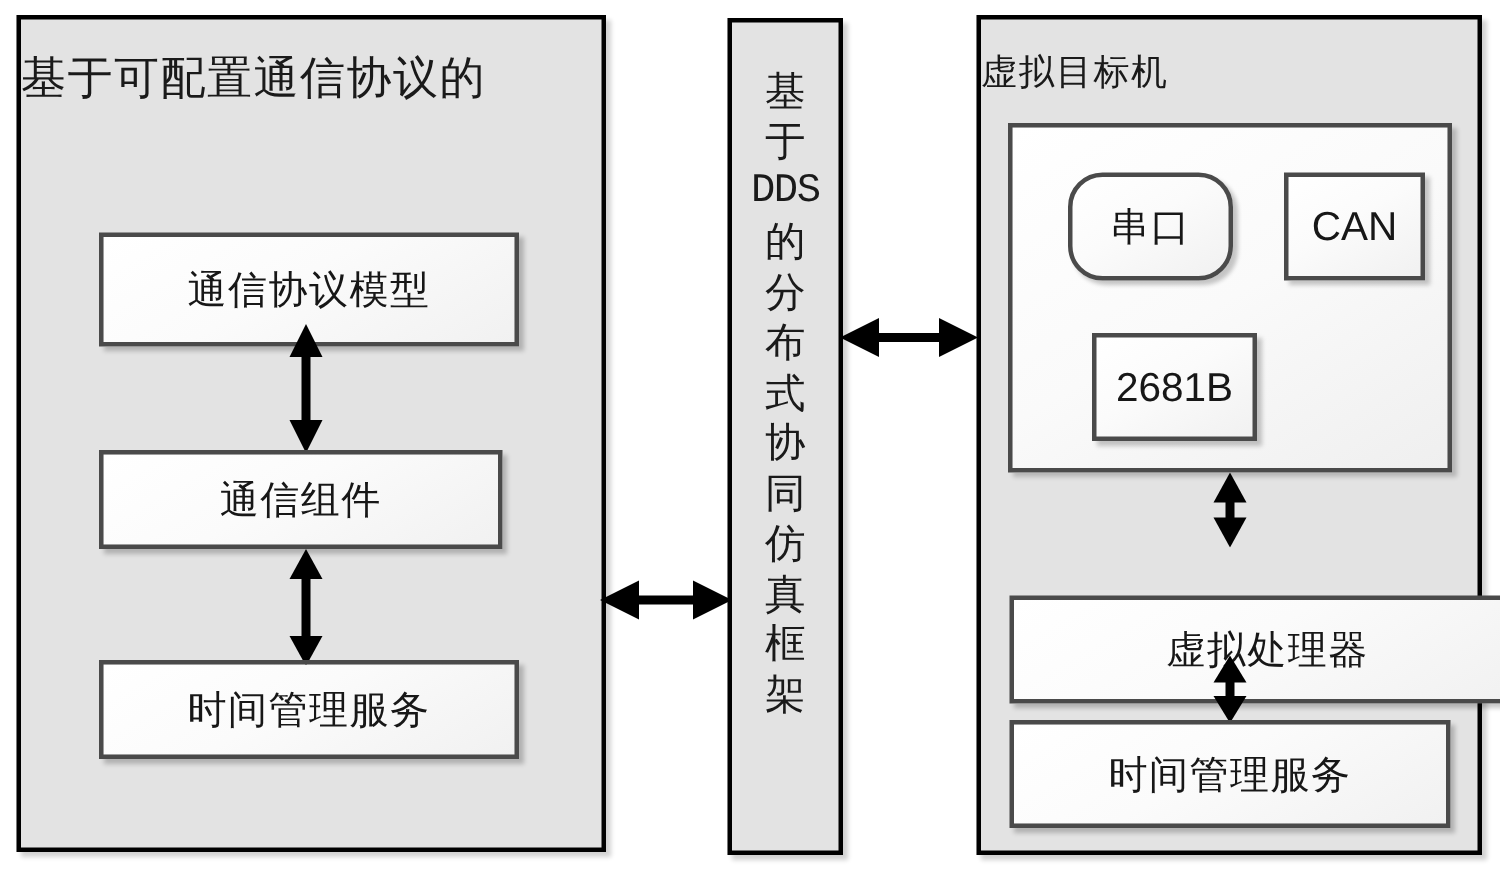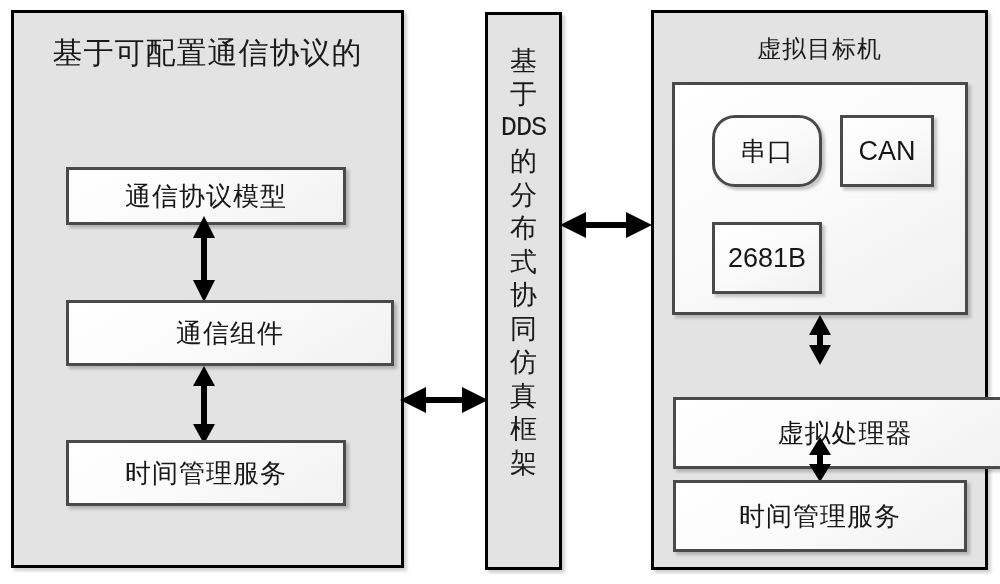--- a/index.html
+++ b/index.html
@@ -28,21 +28,20 @@
   }
   #left-panel  { left: 11px;  top: 10px;  width: 393px; height: 558px; }
   #middle-bar  { left: 485px; top: 12px;  width: 77px;  height: 558px; }
   #right-panel { left: 651px; top: 10px;  width: 337px; height: 560px; }
 
   
   .panel-title {
     position: absolute;
     left: 0;
     width: 100%;
-    text-align: center;
     color: #1a1a1a;
     line-height: 1.22;
     font-weight: 400;
     letter-spacing: 1px;
   }
   #left-title  { top: 22px; font-size: 30px; }
   #right-title { top: 22px; font-size: 24px; }
 
   
   #middle-text {
@@ -75,25 +74,26 @@
     align-items: center;
     justify-content: center;
     color: #171717;
     font-size: 26px;
     letter-spacing: 1px;
   }
   .box.latin {
     font-family: "Liberation Sans", sans-serif;
     letter-spacing: 0;
     font-size: 27px;
-  }
-
-  
-  #box-protocol-model { left: 66px;  top: 167px; width: 280px; height: 58px; align-items: center; }
-  #box-comm-component { left: 66px;  top: 300px; width: 328px; height: 66px; }
+    margin-left: 16px;
+  }
+
+  
+  #box-protocol-model { left: 66px;  top: 155px; width: 280px; height: 76px; align-items: center; }
+  #box-comm-component { left: 66px;  top: 300px; width: 269px; height: 66px; }
   #box-time-service-l { left: 66px;  top: 440px; width: 280px; height: 66px; }
 
   
   #interface-group {
     position: absolute;
     left: 672px;
     top: 82px;
     width: 296px;
     height: 233px;
     box-sizing: border-box;

